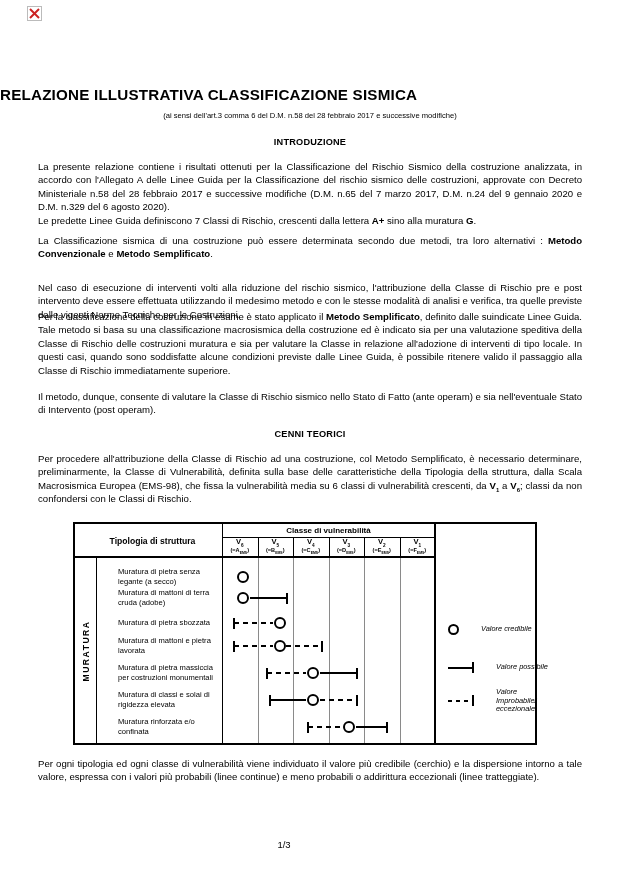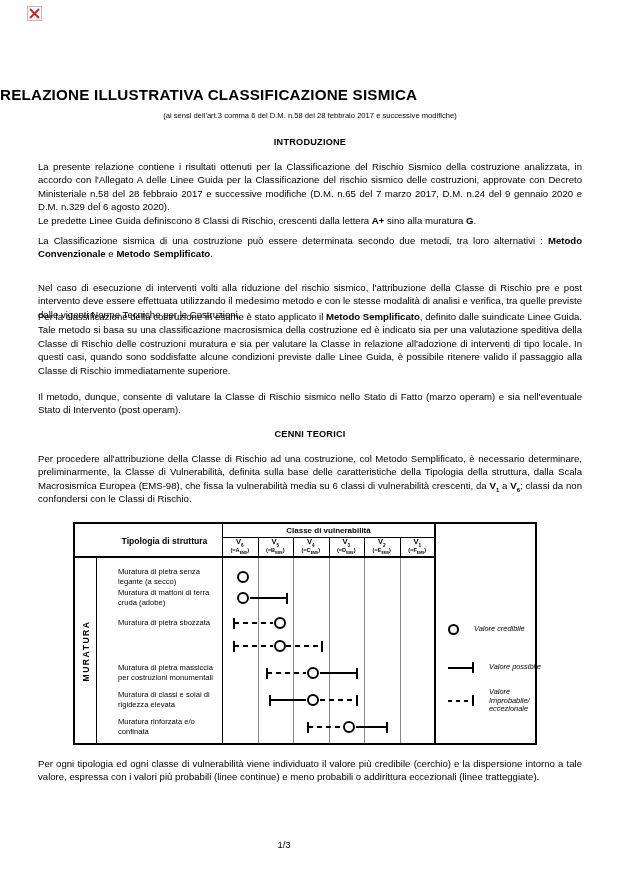--- a/index.html
+++ b/index.html
@@ -15,21 +15,21 @@
   .para{position:absolute;left:38px;width:544px;font-size:9.6px;line-height:13.4px;
         text-align:justify;}
   .footer{position:absolute;top:839px;left:0;width:568px;text-align:center;font-size:9.5px;}
   .broken-img{position:absolute;left:27px;top:6px;width:15px;height:15px;}
 
   
   .vtable{position:absolute;left:73px;top:522px;width:464px;height:223px;
           border:2px solid #000;box-sizing:border-box;}
   .ln{position:absolute;background:#000;}
   .ln-gray{position:absolute;background:#8a8a8a;}
-  .cell-typology{position:absolute;left:16px;top:0;width:147px;height:33px;
+  .cell-typology{position:absolute;left:4px;top:0;width:147px;height:33px;
                  display:flex;align-items:center;justify-content:center;
                  font-weight:bold;font-size:8.6px;}
   .cell-class{position:absolute;left:147px;top:0;width:213px;height:13px;
               text-align:center;font-weight:bold;font-size:8px;line-height:14px;}
   .vcol-head{position:absolute;top:13px;width:35.5px;height:20px;text-align:center;
              font-weight:bold;}
   .vcol-head .vlabel{font-size:7.6px;line-height:10px;}
   .vcol-head .vequiv{font-size:5.6px;line-height:6px;font-weight:bold;}
   .muratura{position:absolute;left:0;top:34px;width:21px;height:185px;}
   .muratura span{position:absolute;left:50%;top:50%;
@@ -39,21 +39,21 @@
              box-sizing:border-box;padding-left:22px;font-size:7.6px;line-height:9.6px;}
   .chart-layer{position:absolute;left:0;top:0;right:0;bottom:0;}
   .mk-circle{position:absolute;width:12px;height:12px;border:2px solid #000;border-radius:50%;
              background:#fff;box-sizing:border-box;z-index:3;}
   .mk-tick{position:absolute;width:2px;height:11px;background:#000;z-index:2;}
   .mk-solid{position:absolute;height:2px;background:#000;z-index:1;}
   .mk-dash{position:absolute;height:2px;z-index:1;
            background:repeating-linear-gradient(90deg,#000 0 5px,transparent 5px 9px);}
   
   .legend{position:absolute;left:361px;top:34px;width:99px;height:185px;}
-  .legend-item{position:absolute;left:12px;display:flex;align-items:center;gap:15px;}
+  .legend-item{position:absolute;left:12px;display:flex;align-items:center;gap:22px;}
   .legend-label{font-style:italic;font-size:7.4px;line-height:8.6px;width:56px;}
   .sym-circle{width:11px;height:11px;border:2px solid #000;border-radius:50%;
               box-sizing:border-box;flex:0 0 auto;}
   .sym-line{position:relative;width:26px;height:11px;flex:0 0 auto;}
   .sym-line .bar{position:absolute;left:0;right:1px;top:4.5px;height:2px;background:#000;}
   .sym-line .dbar{position:absolute;left:0;right:3px;top:4.5px;height:2px;
         background:repeating-linear-gradient(90deg,#000 0 4px,transparent 4px 8px);}
   .sym-line .tick{position:absolute;right:0;top:0;width:2px;height:11px;background:#000;}
 </style>
 </head>
@@ -68,25 +68,25 @@
       <line x1="12" y1="3" x2="3" y2="12" stroke="#cc2222" stroke-width="2"></line>
     </svg>
   </div>
 
   <div class="title">RELAZIONE ILLUSTRATIVA CLASSIFICAZIONE SISMICA</div>
   <div class="subtitle">(ai sensi dell'art.3 comma 6 del D.M. n.58 del 28 febbraio 2017 e successive modifiche)</div>
 
   <div class="sec-heading" style="top:137px">INTRODUZIONE</div>
 
   <div class="para" style="top:160px"><span>La presente relazione contiene i risultati ottenuti per la Classificazione del Rischio Sismico della costruzione analizzata, in accordo con l'Allegato A delle Linee Guida per la Classificazione del rischio sismico delle costruzioni, approvate con Decreto Ministeriale n.58 del 28 febbraio 2017 e successive modifiche (D.M. n.65 del 7 marzo 2017, D.M. n.24 del 9 gennaio 2020 e D.M. n.329 del 6 agosto 2020).</span></div>
-  <div class="para" style="top:213.5px"><span>Le predette Linee Guida definiscono 8 Classi di Rischio, crescenti dalla lettera </span><span class="bold">A+</span><span> sino alla muratura </span><span class="bold">G</span><span>.</span></div>
+  <div class="para" style="top:213.5px"><span>Le predette Linee Guida definiscono 7 Classi di Rischio, crescenti dalla lettera </span><span class="bold">A+</span><span> sino alla muratura </span><span class="bold">G</span><span>.</span></div>
   <div class="para" style="top:233.5px"><span>La Classificazione sismica di una costruzione può essere determinata secondo due metodi, tra loro alternativi : </span><span class="bold">Metodo Convenzionale</span><span> e </span><span class="bold">Metodo Semplificato</span><span>.</span></div>
   <div class="para" style="top:281px"><span>Nel caso di esecuzione di interventi volti alla riduzione del rischio sismico, l'attribuzione della Classe di Rischio pre e post intervento deve essere effettuata utilizzando il medesimo metodo e con le stesse modalità di analisi e verifica, tra quelle previste dalle vigenti Norme Tecniche per le Costruzioni.</span></div>
   <div class="para" style="top:310px"><span>Per la classificazione della costruzione in esame è stato applicato il </span><span class="bold">Metodo Semplificato</span><span>, definito dalle suindicate Linee Guida. Tale metodo si basa su una classificazione macrosismica della costruzione ed è indicato sia per una valutazione speditiva della Classe di Rischio delle costruzioni muratura e sia per valutare la Classe in relazione all'adozione di interventi di tipo locale. In questi casi, quando sono soddisfatte alcune condizioni previste dalle Linee Guida, è possibile ritenere valido il passaggio alla Classe di Rischio immediatamente superiore.</span></div>
-  <div class="para" style="top:390px"><span>Il metodo, dunque, consente di valutare la Classe di Rischio sismico nello Stato di Fatto (marzo operam) e sia nell'eventuale Stato di Intervento (post operam).</span></div>
+  <div class="para" style="top:390px"><span>Il metodo, dunque, consente di valutare la Classe di Rischio sismico nello Stato di Fatto (ante operam) e sia nell'eventuale Stato di Intervento (post operam).</span></div>
 
   <div class="sec-heading" style="top:429px">CENNI TEORICI</div>
 
   <div class="para" style="top:452px"><span>Per procedere all'attribuzione della Classe di Rischio ad una costruzione, col Metodo Semplificato, è necessario determinare, preliminarmente, la Classe di Vulnerabilità, definita sulla base delle caratteristiche della Tipologia della struttura, dalla Scala Macrosismica Europea (EMS-98), che fissa la vulnerabilità media su 6 classi di vulnerabilità crescenti, da </span><span class="bold">V</span><sub class="bold">1</sub><span> a </span><span class="bold">V</span><sub class="bold">6</sub><span>; classi da non confondersi con le Classi di Rischio.</span></div>
 
   <div class="vtable">
 
     <div class="ln" style="left:147px;top:0;bottom:0;width:1px"></div>
     <div class="ln" style="left:359px;top:0;bottom:0;width:2px"></div>
     <div class="ln" style="left:147px;width:213px;top:13px;height:1px"></div>
@@ -131,20 +131,21 @@
       <div class="vequiv"><span>(=F</span><sub>EMS</sub><span>)</span></div>
     </div>
 
     <div class="muratura">
       <span>MURATURA</span>
     </div>
 
     <div class="row-label" style="top:41px;height:24px">Muratura di pietra senza legante (a secco)</div>
     <div class="row-label" style="top:62px;height:24px">Muratura di mattoni di terra cruda (adobe)</div>
     <div class="row-label" style="top:89px;height:20px">Muratura di pietra sbozzata</div>
+    <div class="row-label" style="top:110px;height:24px">Muratura di mattoni e pietra lavorata</div>
     <div class="row-label" style="top:137px;height:24px">Muratura di pietra massiccia per costruzioni monumentali</div>
     <div class="row-label" style="top:164px;height:24px">Muratura di classi e solai di rigidezza elevata</div>
     <div class="row-label" style="top:191px;height:24px">Muratura rinforzata e/o confinata</div>
 
     <div class="chart-layer">
         <div class="mk-circle" style="left: 161.945px; top: 47px;"></div>
         <div class="mk-solid" style="left: 174.69px; top: 73px; width: 36.92px;"></div>
         <div class="mk-tick" style="left: 210.61px; top: 68.5px;"></div>
         <div class="mk-circle" style="left: 161.945px; top: 68px;"></div>
         <div class="mk-dash" style="left: 159.07px; top: 98px; width: 38.695px;"></div>

